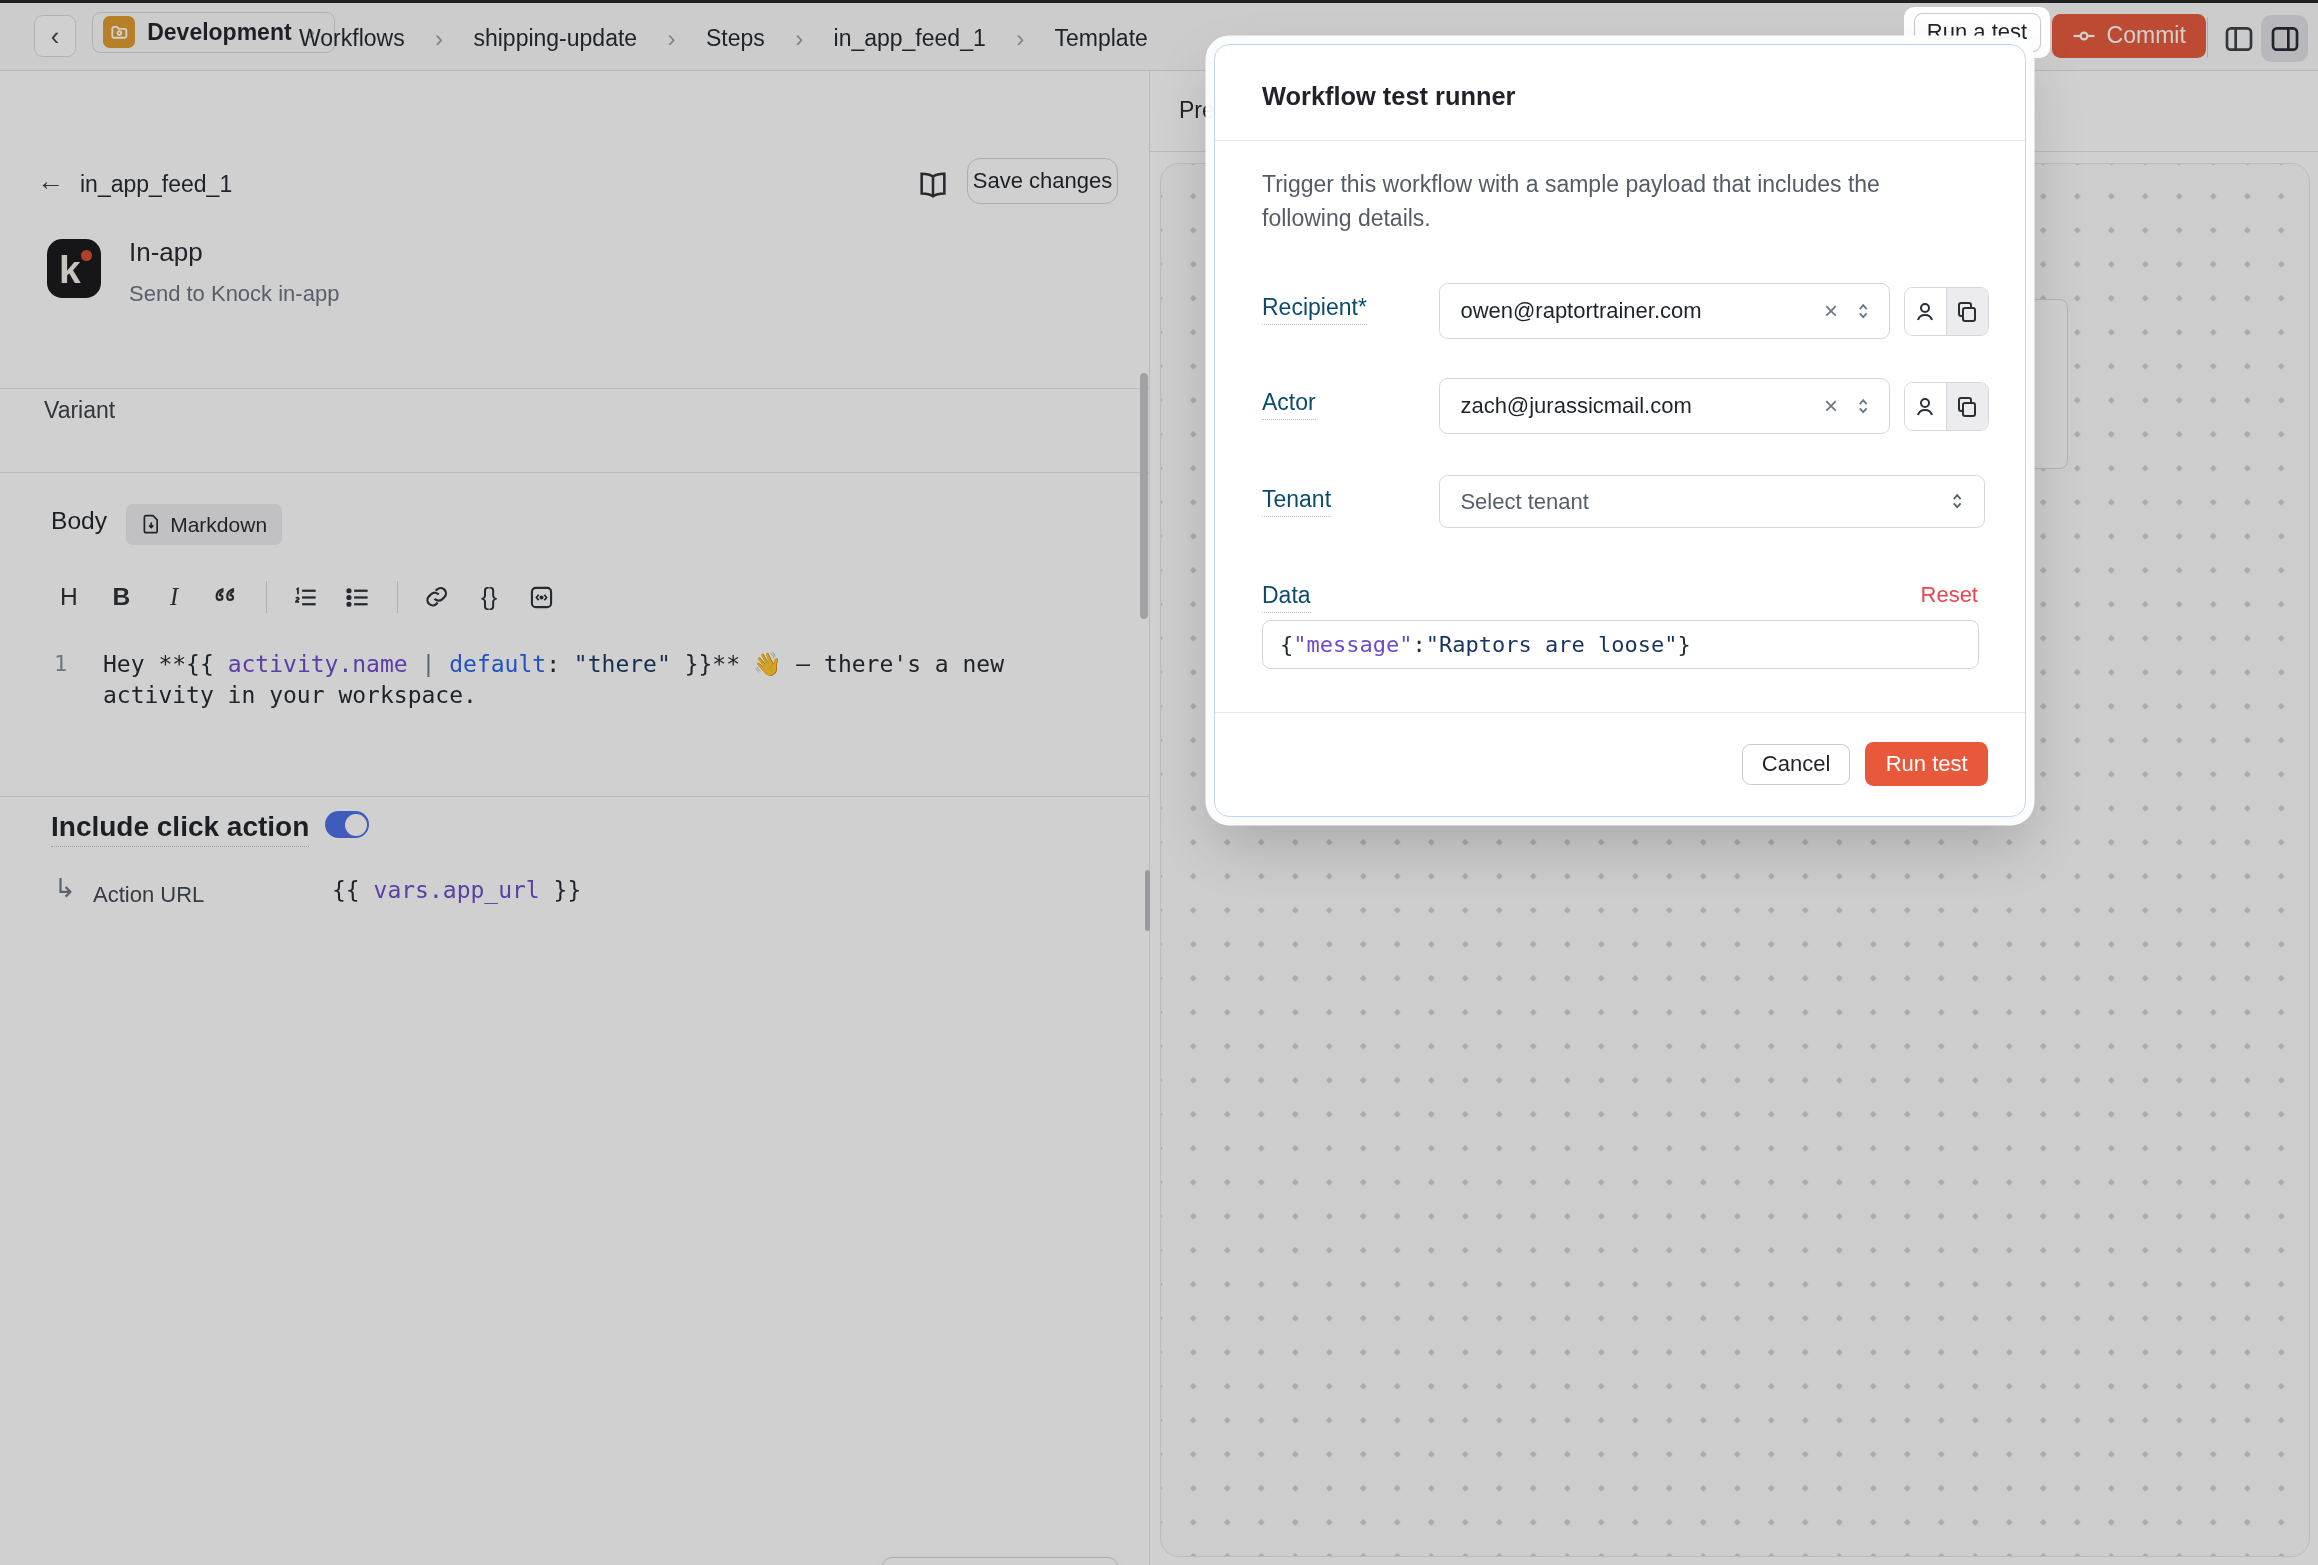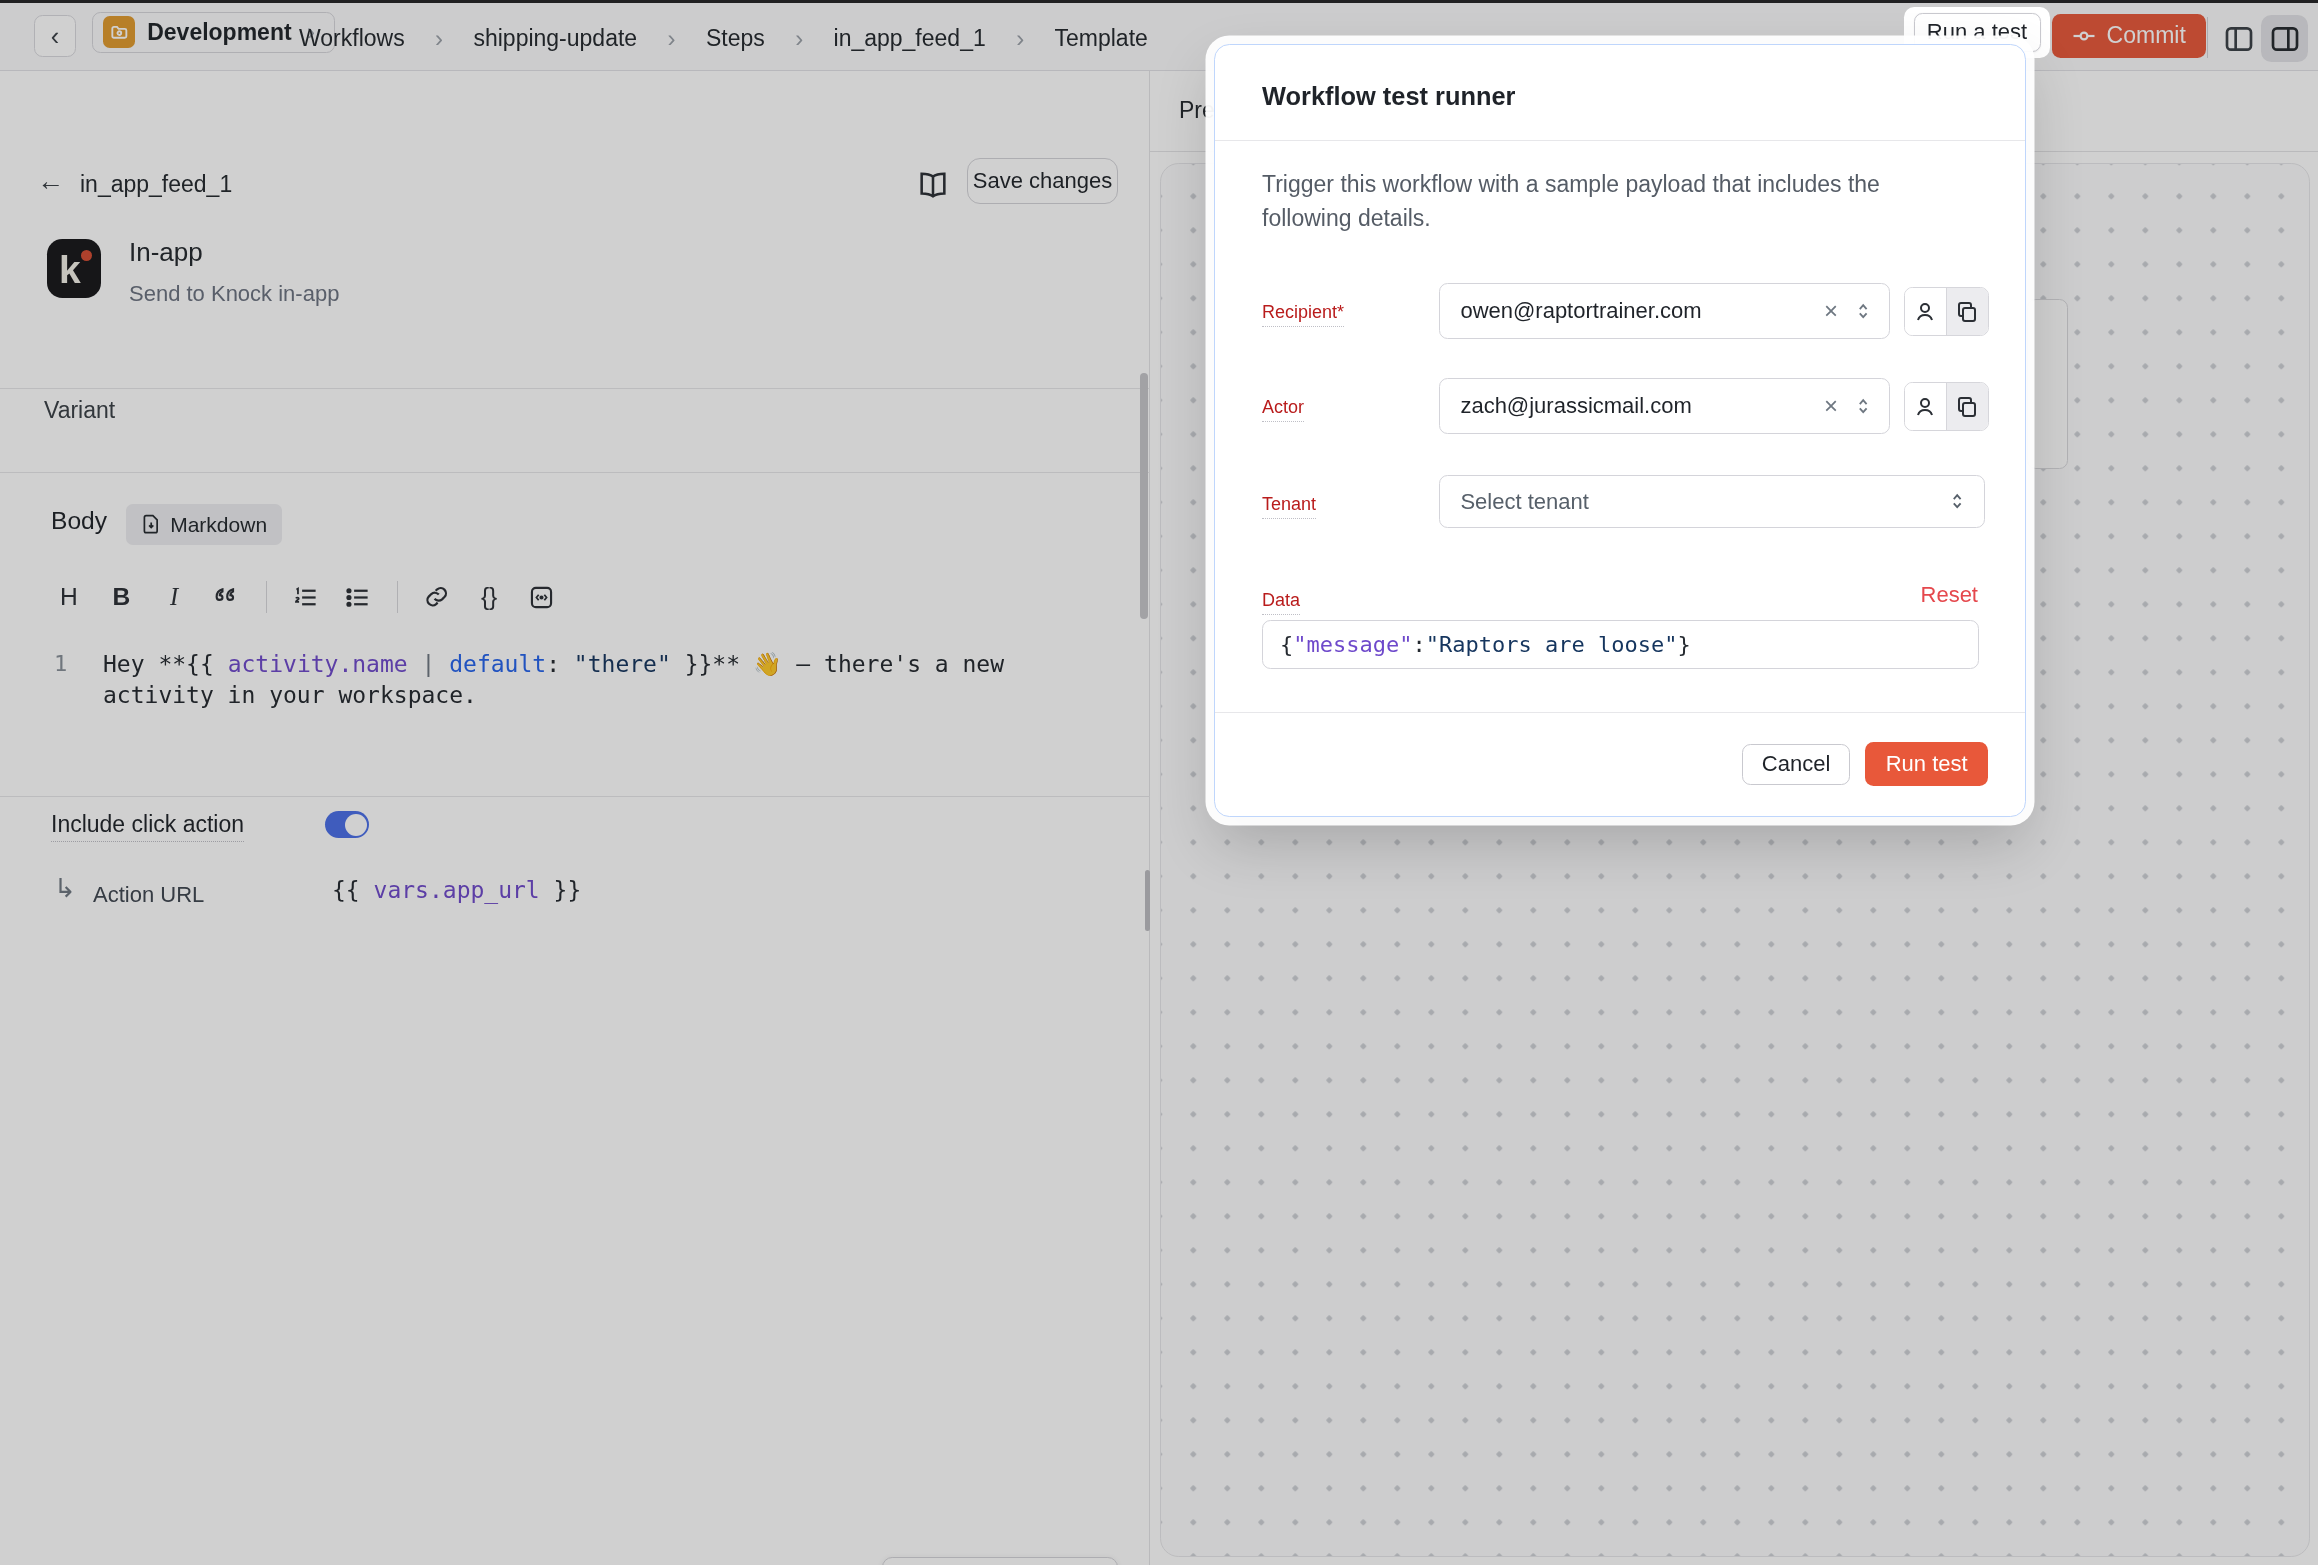--- a/index.html
+++ b/index.html
@@ -50,21 +50,21 @@
   .md-badge { left:126px; top:433px; height:41px; background:#ededf0; border-radius:6.8px; display:flex; align-items:center;
               gap:8.5px; padding:0 15.3px; font-size:21px; color:#24292e; }
   .toolbar { left:47px; top:504px; height:44px; display:flex; align-items:center; gap:8.5px; }
   .tool { width:44px; height:44px; display:flex; align-items:center; justify-content:center; color:#2b2f35; font-size:24.6px; }
   .tool.b { font-weight:700; } .tool.i { font-style:italic; font-family:"Liberation Serif",serif; }
   .tool-sep { width:0.8px; height:32px; background:#d7d7db; margin:0 8.5px; }
   .gutter-no { left:54px; top:580px; font-size:22px; color:#878f98; font-family:"DejaVu Sans Mono",monospace; }
   .codearea { left:103px; top:578px; width:984px; font-family:"DejaVu Sans Mono",monospace; font-size:23px; line-height:31px; color:#24292f; word-break:break-word; }
   .tok-brace { color:#24292f; } .tok-var { color:#6e49cb; } .tok-pipe { color:#6e7781; }
   .tok-kw { color:#2563eb; } .tok-str { color:#15355e; } .tok-text { color:#24292f; }
-  .click-label { left:51px; top:740px; font-size:23px; font-weight:400; color:#1f2329; }
+  .click-label { left:51px; top:740px; font-size:28px; font-weight:700; color:#1f2329; }
   .dotted-u { border-bottom:1.7px dotted #bfbfc6; padding-bottom:4.2px; }
   .toggle { left:325px; top:740px; width:44px; height:27px; background:#4a6fe8; border-radius:13.6px; position:absolute; }
   .toggle .knob { position:absolute; right:2.5px; top:2.5px; width:22px; height:22px; background:#fff; border-radius:50%; }
   .au-arrow { left:54px; top:802px; font-size:26px; color:#6e7781; }
   .au-label { left:93px; top:811px; font-size:22px; color:#3f4650; }
   .au-value { left:332px; top:806px; font-family:"DejaVu Sans Mono",monospace; font-size:23px; }
   .lscroll { left:1140px; top:302px; width:7.6px; height:246px; border-radius:4.2px; background:#c6c6ca; }
   .resize-h { left:1145px; top:799px; width:5.1px; height:61px; border-radius:2.5px; background:#bcbcc1; }
   .toggle-controls { left:882px; top:1486px; width:236px; height:51px; background:#fff; border:0.8px solid #d4d4d9; border-radius:10.2px;
                      box-shadow:0 1.7px 6.8px rgba(0,0,0,.07); display:flex; align-items:center; justify-content:center; gap:15.3px; }
@@ -77,21 +77,21 @@
             background-image:radial-gradient(circle, #cdd0d5 2.5px, transparent 2.9px); background-size:34px 34px; background-position:15.3px 15.3px; z-index:1; }
   .peek-card { left:2027px; top:299px; width:41px; height:170px; background:#fff; border:1.7px solid #dadade; border-radius:8.5px; z-index:2; }
 
   
   .overlay { left:0; top:0; width:2319px; height:1566px; background:rgba(18,18,20,0.2); z-index:50; }
   .modal { left:1214px; top:44px; width:812px; height:773px; background:#fff; border:1.7px solid #bfd6fc; border-radius:15.3px;
            box-shadow:0 0 0 8.5px rgba(255,255,255,0.95), 0 25.4px 59px rgba(0,0,0,0.18); z-index:60; }
   .m-title { left:47px; top:37px; font-size:25.4px; font-weight:600; color:#1f2329; }
   .m-div1 { left:0; top:95px; width:100%; height:0.8px; background:#e7e7ea; }
   .m-desc { left:47px; top:122px; width:678px; font-size:23px; line-height:34px; color:#555c66; }
-  .m-label { font-size:18px; color:#b91c1c; position:absolute;margin-top:8px; }
+  .m-label { font-size:23px; color:#0c4a6e; position:absolute; }
   .m-input { position:absolute; left:224px; width:451px; height:56px; border:0.8px solid #d4d4da; border-radius:8.5px; background:#fff;
              display:flex; align-items:center; padding:0 15.3px 0 20.4px; }
   .m-input input { border:none; outline:none; flex:1; font-size:22px; color:#1f2329; font-family:"Liberation Sans",sans-serif; background:transparent; }
   .clear-x { font-size:24px; color:#6e7781; padding:0 8.5px; }
   .chev-ud { color:#6e7781; padding-left:6.8px; }
   .icon-group { position:absolute; left:689px; width:85px; height:49px; border:0.8px solid #d6d6db; border-radius:8.5px; display:flex; overflow:hidden; }
   .ig-left { width:42px; background:#fff; border-right:0.8px solid #d6d6db; display:flex; align-items:center; justify-content:center; }
   .ig-right { width:42px; background:#ececef; display:flex; align-items:center; justify-content:center; }
   .m-select { position:absolute; left:224px; top:430px; width:546px; height:53px; border:0.8px solid #d4d4da; border-radius:8.5px;
               display:flex; align-items:center; justify-content:space-between; padding:0 17px 0 20.4px; font-size:22px; color:#57606a; }

